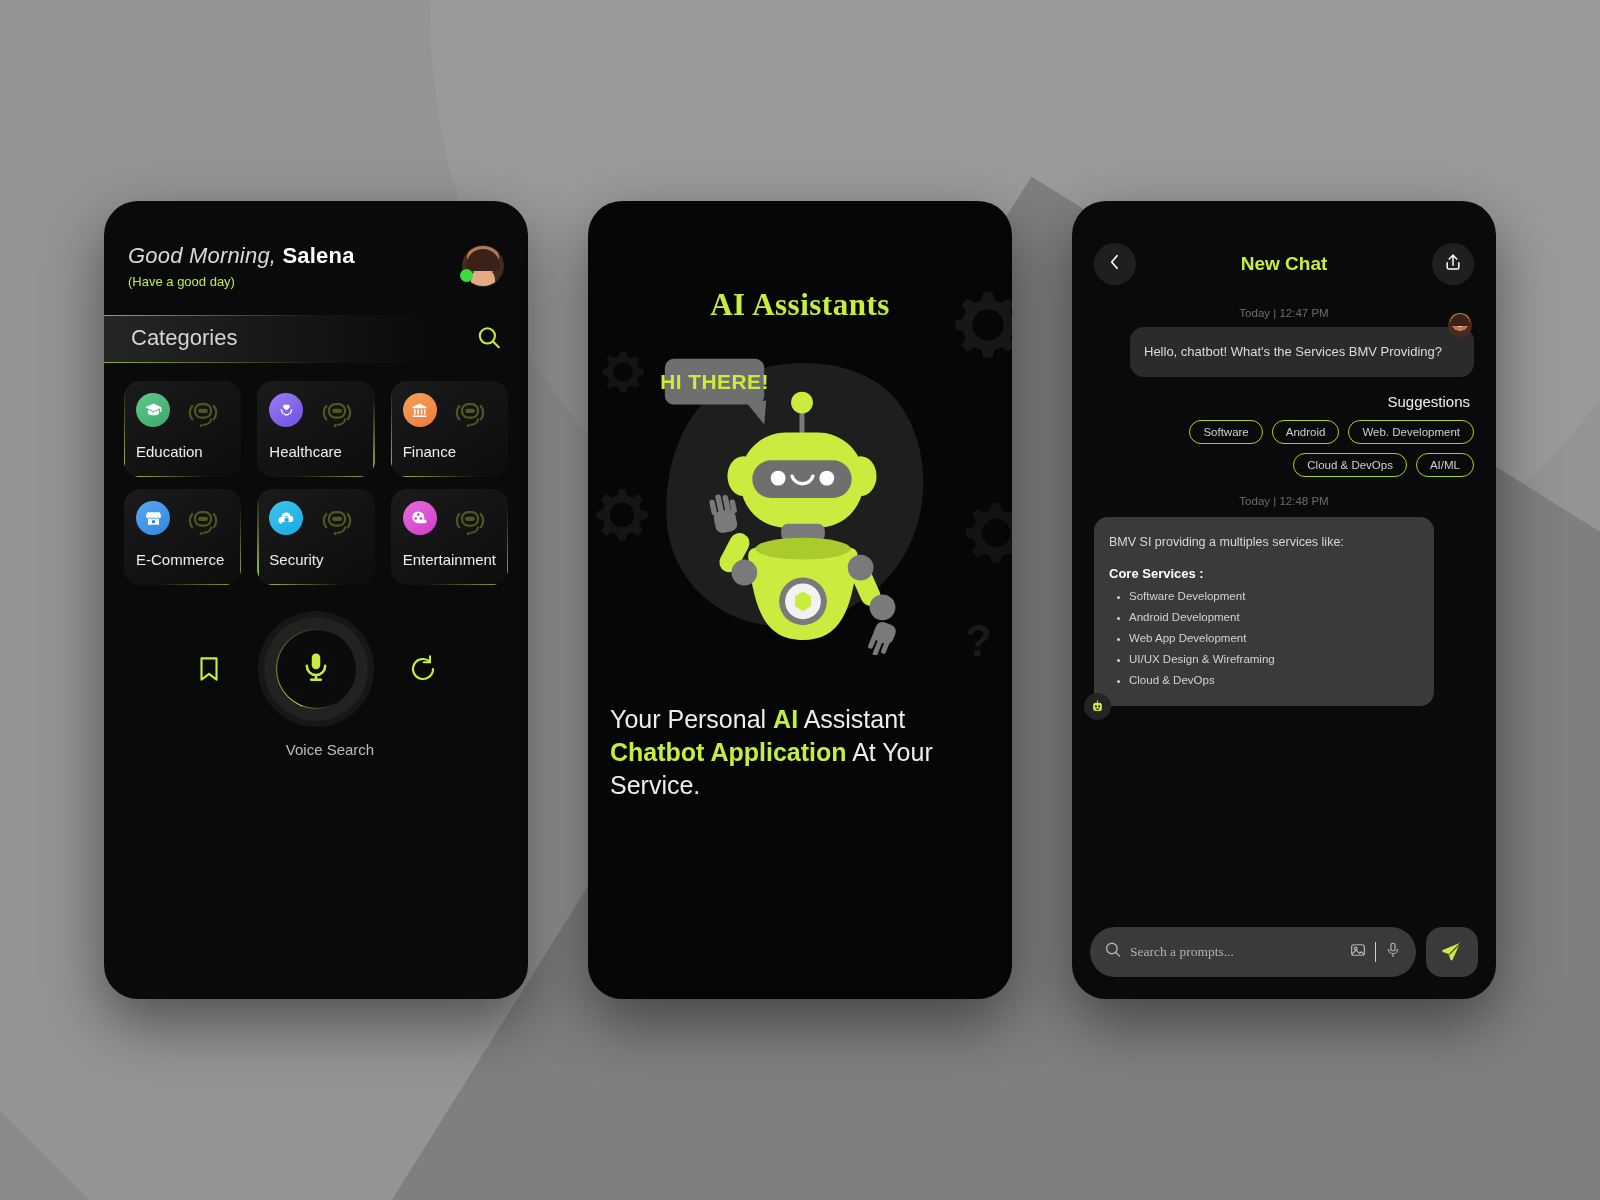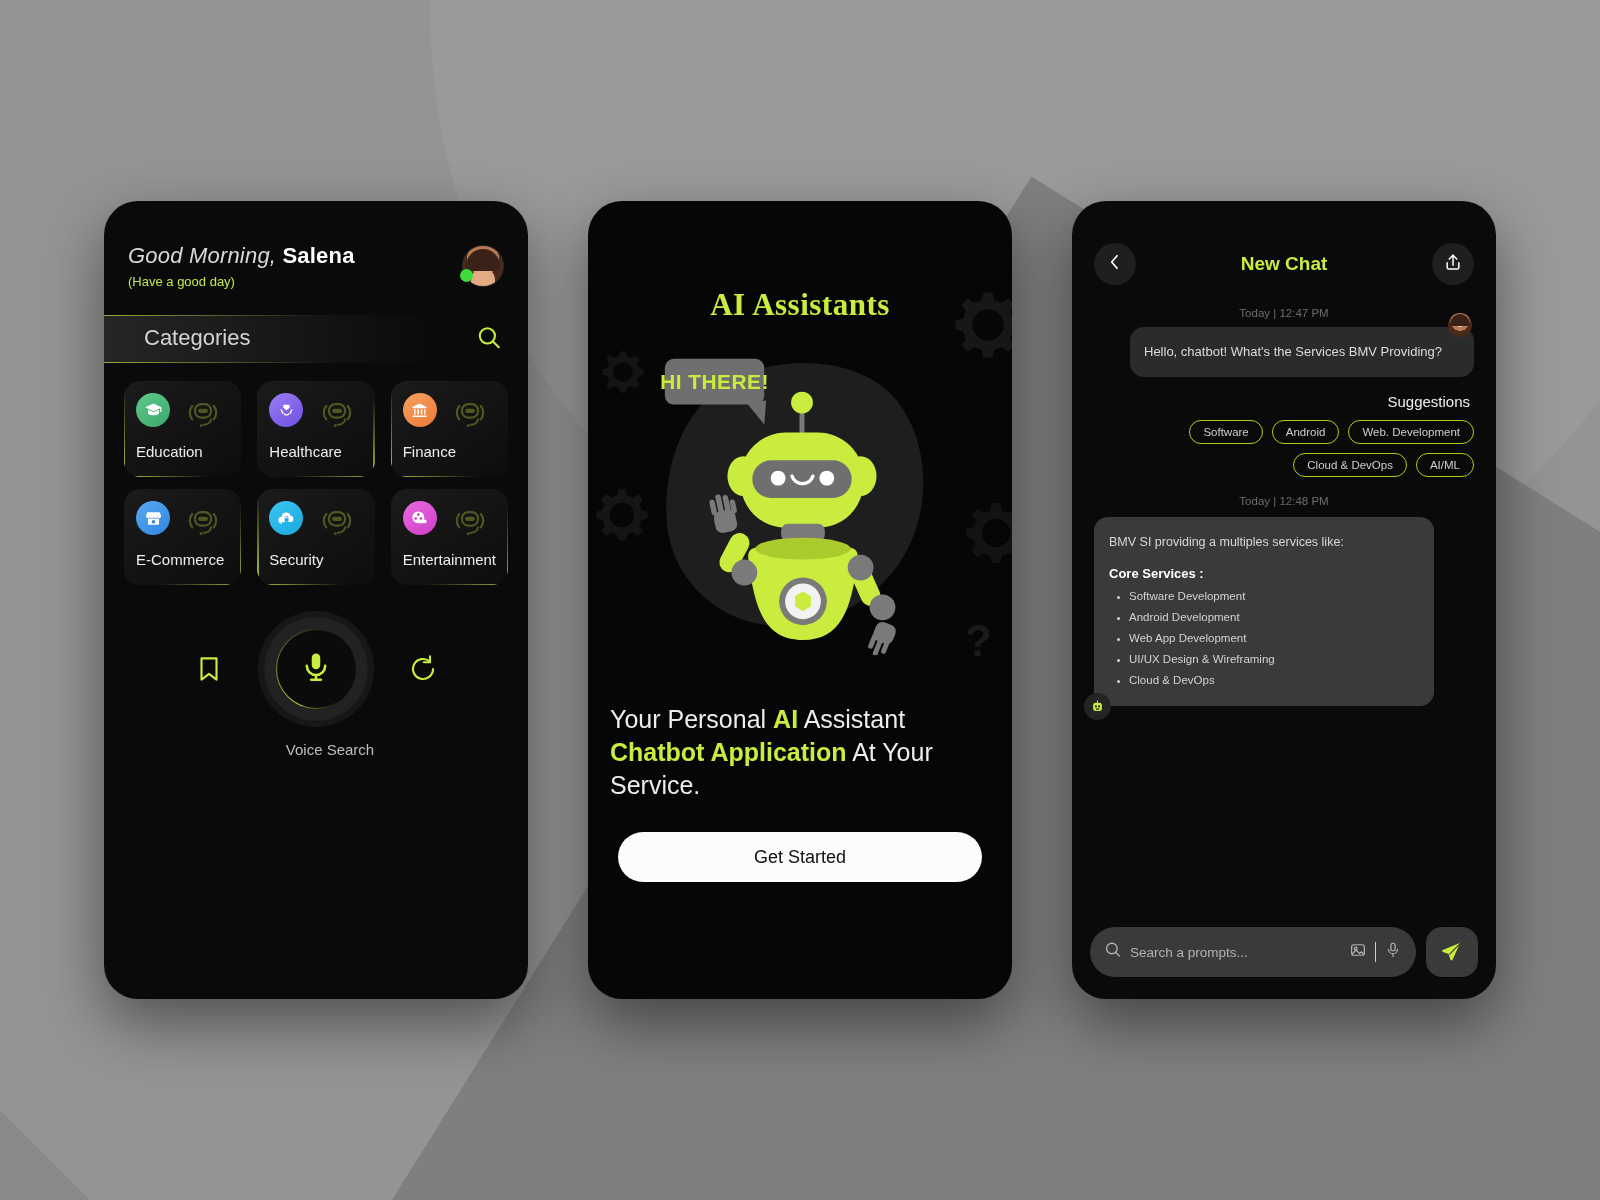--- a/index.html
+++ b/index.html
@@ -84,21 +84,21 @@
   }
   .avatar-dot {
     position: absolute; left: -2px; bottom: 5px;
     width: 13px; height: 13px; border-radius: 50%;
     background: #3ddc3d;
   }
 
   .cat-bar {
     margin-top: 26px; position: relative;
     display: flex; align-items: flex-end; justify-content: space-between;
-    padding: 10px 26px 12px 40px;
+    padding: 10px 26px 12px 27px;
     background: linear-gradient(90deg, rgba(60,60,60,.55) 0%, rgba(20,20,20,0) 78%);
   }
   .cat-bar::before {
     content:""; position:absolute; left:0; top:0; width:52%; height:1px;
     background: linear-gradient(90deg, rgba(180,220,60,.75), rgba(180,220,60,0));
   }
   .cat-bar::after {
     content:""; position:absolute; left:0; bottom:0; width:52%; height:1px;
     background: linear-gradient(90deg, rgba(180,220,60,.75), rgba(180,220,60,0));
   }
@@ -235,21 +235,21 @@
   .input-row {
     position:absolute; left: 0; right: 0; bottom: 22px;
     display:flex; align-items:center; gap: 10px; padding: 0 18px;
   }
   .search-pill {
     flex: 1; height: 50px; border-radius: 25px; background: #3a3a3a;
     display:flex; align-items:center; gap: 8px; padding: 0 14px;
   }
   .sp-input {
     flex: 1; background: transparent; border: none; outline: none;
-    font-size: 13.5px; color: #fde047; font-family: Liberation Sans, sans-serif;
+    font-size: 13.5px; color: #fde047; font-family: Liberation Serif, serif;
   }
   .sp-input::placeholder { color: #b2b2b2; }
   .divider-v { width: 1.4px; height: 20px; background: #c9ec3e; }
   .send-btn {
     width: 52px; height: 50px; border-radius: 16px; background: #3a3a3a;
     display:flex; align-items:center; justify-content:center; border:none;
   }
 </style>
 </head>
 <body>
@@ -529,21 +529,20 @@
           <rect x="9" y="18" width="5" height="19" rx="2.5"></rect>
           <rect x="16" y="16" width="5" height="16" rx="2.5"></rect>
         </g>
       </svg>
     </div>
 
     <div class="p2-tag">
       <span>Your Personal </span><b>AI</b><span> Assistant </span><b>Chatbot Application</b><span> At Your Service.</span>
     </div>
 
-    <button class="cta">Get Started</button>
   </div>
 
   <div class="phone">
     <div class="p3-head">
       <div class="rbtn">
         <span>
           <svg viewBox="0 0 24 24" width="20" height="20" fill="none" stroke="#ffffff" stroke-width="2" stroke-linecap="round" stroke-linejoin="round">
               <polyline points="14.5,4.5 8,12 14.5,19.5"></polyline>
             </svg>
         </span>

